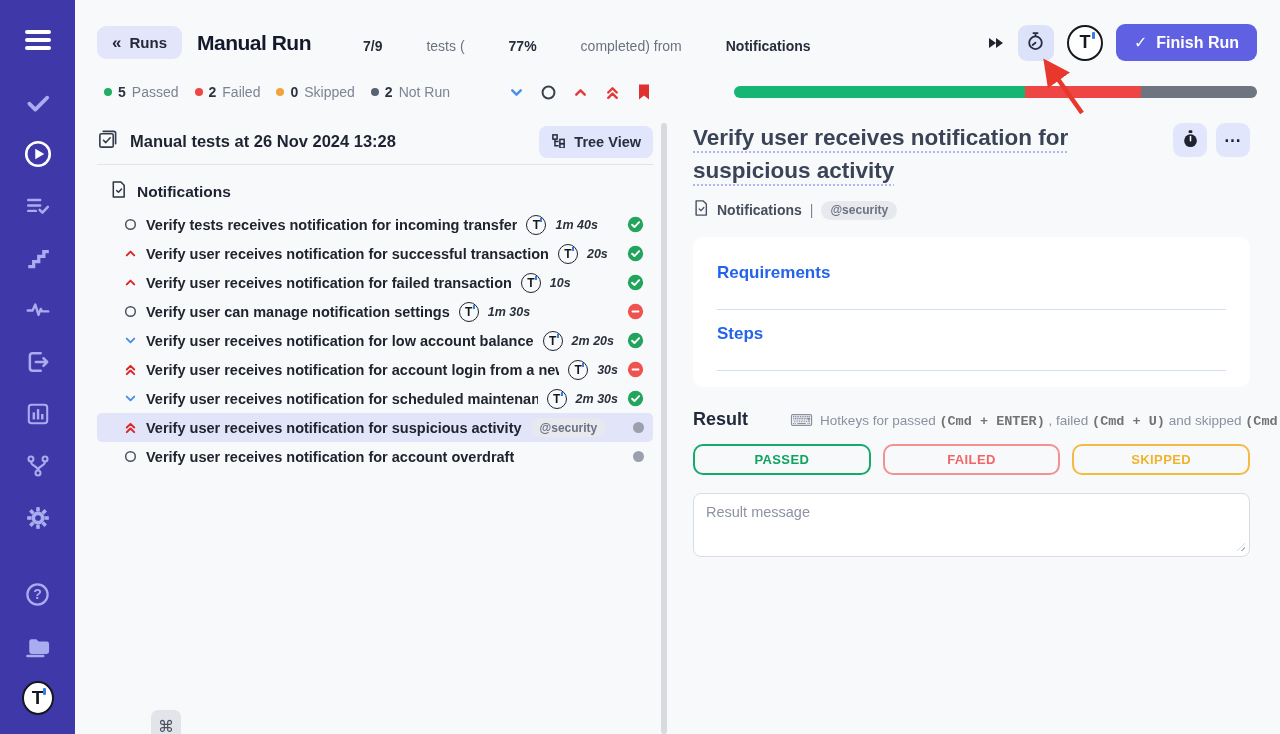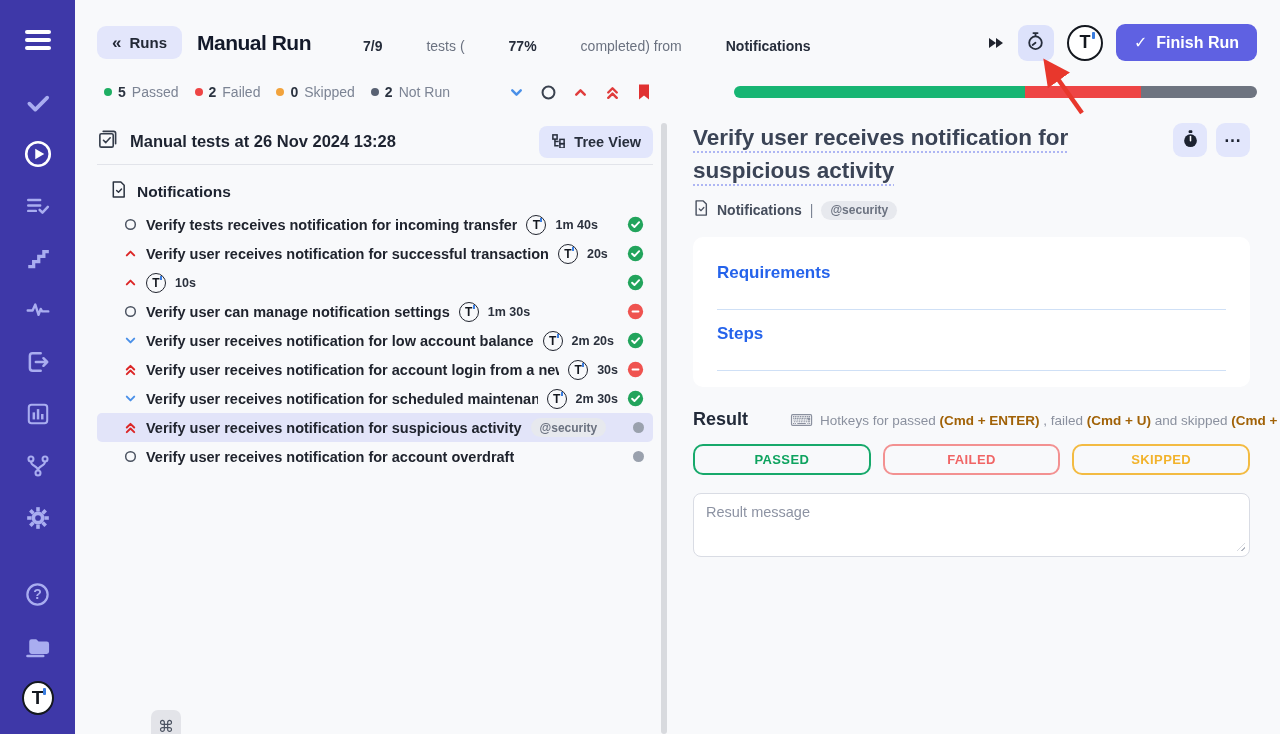--- a/index.html
+++ b/index.html
@@ -53,21 +53,21 @@
   .tree-btn { margin-left:auto; display:flex; align-items:center; gap:8px; background:#e2e6fc; border:none; border-radius:8px; padding:7px 12px; font-family:inherit; font-size:14.5px; font-weight:700; color:#272e3c; cursor:pointer; }
   .suite-row { display:flex; align-items:center; gap:10px; margin-top:15px; padding-left:13px; }
   .suite-row .suite-name { font-size:15.5px; font-weight:700; color:#1d2330; }
   .tests { margin-top:7px; }
   .test-row { display:flex; align-items:center; height:29px; padding:0 9px 0 26px; border-radius:5px; gap:9px; cursor:pointer; }
   .test-row.selected { background:#e2e4f9; }
   .test-row .pri { flex:none; display:flex; width:14px; justify-content:center; }
   .test-row .tname { font-size:14.5px; font-weight:600; color:#20242e; white-space:nowrap; overflow:hidden; min-width:0; flex-shrink:1; }
   .test-row .tlogo-s { width:20px; height:20px; border:1.7px solid #20242e; border-radius:50%; display:inline-flex; align-items:center; justify-content:center; font-size:12px; font-weight:800; color:#14181f; position:relative; flex:none; }
   .tlogo-s i { position:absolute; width:2px; height:4px; background:#3a7de0; right:3px; top:2.5px; font-style:normal; }
-  .test-row .dur { font-size:12.5px; font-weight:700; color:#2b313d; white-space:nowrap; flex:none; }
+  .test-row .dur { font-size:12.5px; font-weight:700; color:#2b313d; white-space:nowrap; flex:none;font-style:italic; }
   .tag-pill { background:#e7e9ee; border-radius:10px; padding:2.5px 9px; font-size:12px; font-weight:700; color:#6b7280; white-space:nowrap; flex:none; cursor:pointer; }
   .test-row .st { margin-left:auto; flex:none; display:flex; align-items:center; }
   .dot-notrun { width:11px; height:11px; border-radius:50%; background:#9aa1ad; }
   .cmd-badge { position:absolute; left:76px; bottom:-8px; width:30px; height:32px; background:#e3e4e9; border-radius:7px; display:flex; align-items:center; justify-content:center; font-size:16px; color:#4a5260; cursor:pointer; }
 
   .splitter { width:6px; background:#d8dade; border-radius:3px; margin-top:8px; cursor:col-resize; flex:none; }
 
   
   .detail-panel { flex:1; min-width:0; padding:6px 30px 0 26px; }
   .dt-head { position:relative; padding-right:100px; }
@@ -78,21 +78,21 @@
   .meta-row { display:flex; align-items:center; gap:8px; margin-top:12px; }
   .meta-row .crumb { font-size:14px; font-weight:600; color:#454d5c; }
   .meta-row .sep { color:#7c8494; font-size:14px; }
   .card { margin-top:16px; background:#fff; border-radius:10px; padding:26px 24px 16px; }
   .section h3 { color:#2563eb; font-size:17px; font-weight:800; padding-bottom:26px; border-bottom:1px solid #cfe0f6; cursor:pointer; }
   .section + .section { margin-top:14px; }
   .result-row { display:flex; align-items:flex-end; margin-top:22px; }
   .result-title { font-size:18px; font-weight:800; color:#222a39; }
   .hotkeys { margin-left:42px; font-size:13.5px; color:#8b919f; display:flex; align-items:center; flex-wrap:nowrap; white-space:pre; }
   .kb-icon { font-size:16px; margin-right:7px; color:#8b919f; }
-  .hk-bold { color:#a16207; font-weight:700; }
+  .hk-bold { color:#737373; font-weight:700;font-family:Liberation Mono, monospace; }
   .res-buttons { display:flex; gap:12px; margin-top:14px; }
   .res-btn { flex:1; height:31px; border:2px solid; border-radius:10px; background:transparent; font-family:inherit; font-size:13px; font-weight:800; letter-spacing:0.4px; cursor:pointer; }
   .msg-wrap { position:relative; margin-top:18px; }
   .msg-box { width:100%; height:64px; border:1px solid #d9dce4; border-radius:8px; background:#fff; padding:10px 12px; font-family:inherit; font-size:14.5px; color:#333; resize:none; outline:none; display:block; }
   .msg-box::placeholder { color:#8d93a3; }
   .msg-wrap::after { content:""; position:absolute; right:5px; bottom:6px; width:8px; height:8px; background:repeating-linear-gradient(-45deg, transparent 0 2px, #b3b8c2 2px 3.5px); clip-path:polygon(100% 0,100% 100%,0 100%); pointer-events:none; }
 </style>
 </head>
 <body>
 
@@ -379,20 +379,21 @@
             </div>
 
             <div class="test-row">
 
               <span class="pri">
                 <svg width="13" height="13" viewBox="0 0 14 14" fill="none" stroke="#dc2626" stroke-width="2.1" stroke-linecap="round" stroke-linejoin="round">
                   <path d="M3 9l4-4 4 4"></path>
                 </svg>
               </span>
 
+              <span class="tname">Verify user receives notification for failed transaction</span>
               <span class="tlogo-s">T<i></i></span>
               <span class="dur">10s</span>
 
               <span class="st">
                 <svg width="17" height="17" viewBox="0 0 16 16">
                   <circle cx="8" cy="8" r="7.2" fill="#22a45c"></circle>
                   <path d="M4.8 8.2l2.2 2.2 4.4-4.6" fill="none" stroke="#fff" stroke-width="1.8" stroke-linecap="round" stroke-linejoin="round"></path>
                 </svg>
               </span>
 

